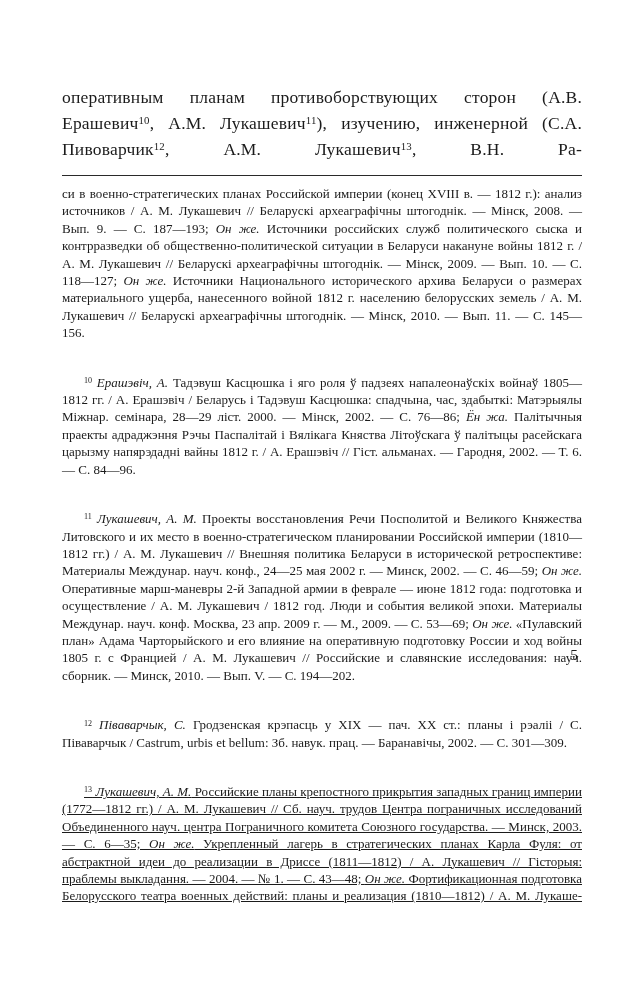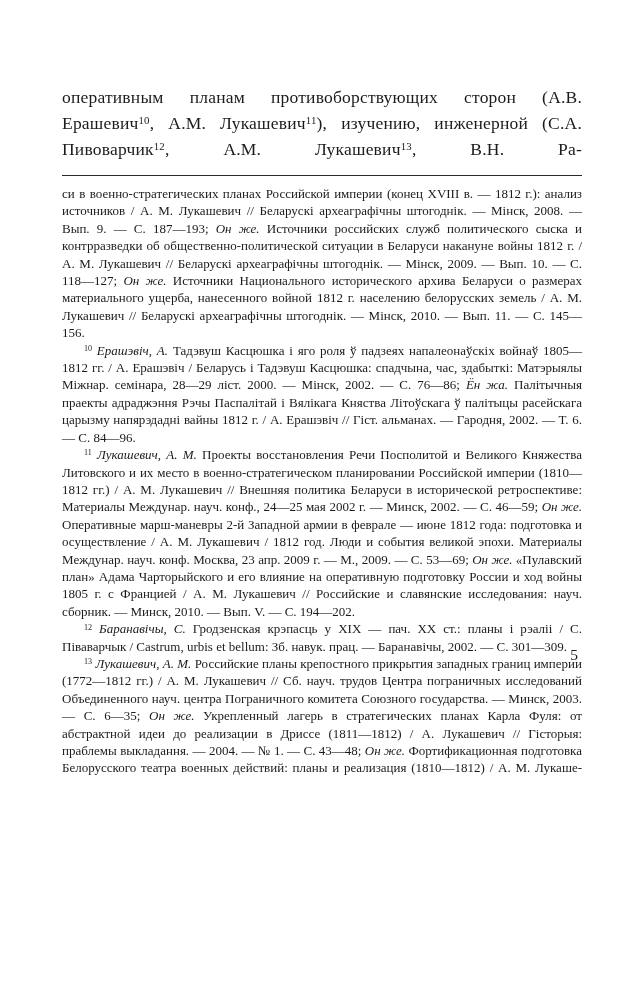--- a/index.html
+++ b/index.html
@@ -32,22 +32,22 @@
     height: 0;
     margin: 13px 0 9px 0;
     width: 100%;
   }
   .footnotes { width: 100%; }
   .footnote {
     font-size: 13px;
     line-height: 17.4px;
     text-align: justify;
   }
-  .footnote.indented { text-indent: 22px; }
-  .footnote.last-cut { text-align-last: justify; }
+  .footnote.indented { text-indent: 22px; margin-top: 32px; }
+  .footnote.last-cut { text-align-last: justify; text-decoration: underline; }
   sup {
     font-size: 0.62em;
     line-height: 0;
     vertical-align: baseline;
     position: relative;
     top: -0.45em;
   }
   .it { font-style: italic; }
   .page-number {
     position: absolute;
@@ -63,19 +63,19 @@
 <div class="page">
 
   <p class="main-text"><span>оперативным планам противоборствующих сторон (А.В. Ерашевич</span><sup>10</sup><span>, А.М. Лукашевич</span><sup>11</sup><span>), изучению, инженерной (С.А. Пивоварчик</span><sup>12</sup><span>, А.М. Лукашевич</span><sup>13</sup><span>, В.Н. Ра-</span></p>
 
   <hr class="footnote-rule">
 
   <div class="footnotes">
     <p class="footnote"><span>си в военно-стратегических планах Российской империи (конец XVIII в. — 1812 г.): анализ источников / А. М. Лукашевич // Беларускі археаграфічны штогоднік. — Мінск, 2008. — Вып. 9. — С. 187—193; </span><span class="it">Он же.</span><span> Источники российских служб политического сыска и контрразведки об общественно-политической ситуации в Беларуси накануне войны 1812 г. / А. М. Лукашевич // Беларускі археаграфічны штогоднік. — Мінск, 2009. — Вып. 10. — С. 118—127; </span><span class="it">Он же.</span><span> Источники Национального исторического архива Беларуси о размерах материального ущерба, нанесенного войной 1812 г. населению белорусских земель / А. М. Лукашевич // Беларускі археаграфічны штогоднік. — Мінск, 2010. — Вып. 11. — С. 145—156.</span></p>
     <p class="footnote indented"><sup>10</sup><span class="it"> Ерашэвіч, А.</span><span> Тадэвуш Касцюшка і яго роля ў падзеях напалеонаўскіх войнаў 1805—1812 гг. / А. Ерашэвіч / Беларусь і Тадэвуш Касцюшка: спадчына, час, здабыткі: Матэрыялы Міжнар. семінара, 28—29 ліст. 2000. — Мінск, 2002. — С. 76—86; </span><span class="it">Ён жа.</span><span> Палітычныя праекты адраджэння Рэчы Паспалітай і Вялікага Княства Літоўскага ў палітыцы расейскага царызму напярэдадні вайны 1812 г. / А. Ерашэвіч // Гіст. альманах. — Гародня, 2002. — Т. 6. — С. 84—96.</span></p>
     <p class="footnote indented"><sup>11</sup><span class="it"> Лукашевич, А. М.</span><span> Проекты восстановления Речи Посполитой и Великого Княжества Литовского и их место в военно-стратегическом планировании Российской империи (1810—1812 гг.) / А. М. Лукашевич // Внешняя политика Беларуси в исторической ретроспективе: Материалы Междунар. науч. конф., 24—25 мая 2002 г. — Минск, 2002. — С. 46—59; </span><span class="it">Он же.</span><span> Оперативные марш-маневры 2-й Западной армии в феврале — июне 1812 года: подготовка и осуществление / А. М. Лукашевич / 1812 год. Люди и события великой эпохи. Материалы Междунар. науч. конф. Москва, 23 апр. 2009 г. — М., 2009. — С. 53—69; </span><span class="it">Он же.</span><span> «Пулавский план» Адама Чарторыйского и его влияние на оперативную подготовку России и ход войны 1805 г. с Францией / А. М. Лукашевич // Российские и славянские исследования: науч. сборник. — Минск, 2010. — Вып. V. — С. 194—202.</span></p>
-    <p class="footnote indented"><sup>12</sup><span class="it"> Баранавічы, С.</span><span> Гродзенская крэпасць у XIX — пач. XX ст.: планы і рэаліі / С. Піваварчык / Castrum, urbis et bellum: Зб. навук. прац. — Баранавічы, 2002. — С. 301—309.</span></p>
+    <p class="footnote indented"><sup>12</sup><span class="it"> Піваварчык, С.</span><span> Гродзенская крэпасць у XIX — пач. XX ст.: планы і рэаліі / С. Піваварчык / Castrum, urbis et bellum: Зб. навук. прац. — Баранавічы, 2002. — С. 301—309.</span></p>
     <p class="footnote indented last-cut"><sup>13</sup><span class="it"> Лукашевич, А. М.</span><span> Российские планы крепостного прикрытия западных границ империи (1772—1812 гг.) / А. М. Лукашевич // Сб. науч. трудов Центра пограничных исследований Объединенного науч. центра Пограничного комитета Союзного государства. — Минск, 2003. — С. 6—35; </span><span class="it">Он же.</span><span> Укрепленный лагерь в стратегических планах Карла Фуля: от абстрактной идеи до реализации в Дриссе (1811—1812) / А. Лукашевич // Гісторыя: праблемы выкладання. — 2004. — № 1. — С. 43—48; </span><span class="it">Он же.</span><span> Фортификационная подготовка Белорусского театра военных действий: планы и реализация (1810—1812) / А. М. Лукаше-</span></p>
   </div>
 
   <div class="page-number">5</div>
 
 </div>
 
 </body></html>

